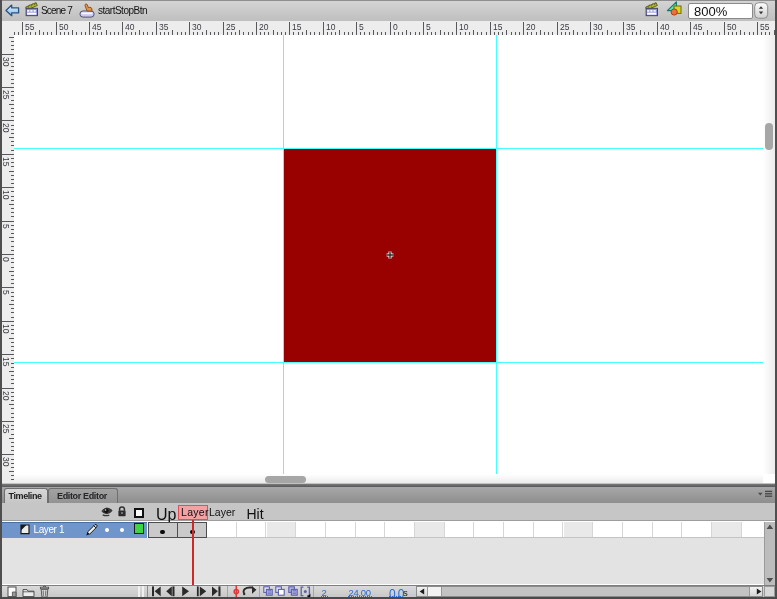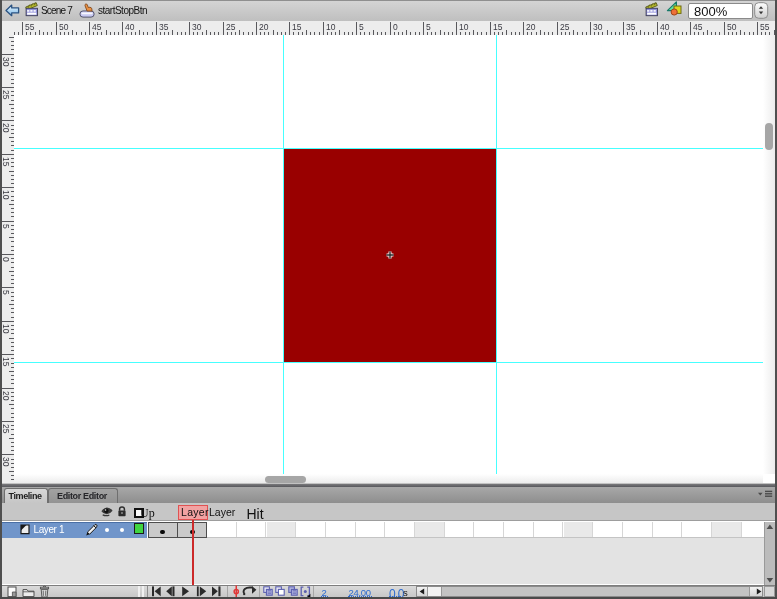--- a/index.html
+++ b/index.html
@@ -143,21 +143,21 @@
 <circle cx="5.3" cy="4.8" r="2.3" fill="#101010"></circle>
 <circle cx="4.5" cy="4.0" r="0.8" fill="#e8e8e8"></circle>
 <path d="M1.7 8.9 Q4.9 10.4 8.3 9.1" stroke="#3a3a3a" stroke-width="1.2" fill="none"></path>
   </svg>
 <svg class="abs" style="left:117px;top:506px" width="10" height="11" viewBox="0 0 10 11">
 <path d="M2.6 4.8 V3.1 Q2.6 0.9 5.0 0.9 Q7.4 0.9 7.4 3.1 V4.8" stroke="#2c2c2c" stroke-width="1.5" fill="none"></path>
 <rect x="1.4" y="4.6" width="7.2" height="5.6" rx="0.8" fill="#2c2c2c"></rect>
 <circle cx="5" cy="7" r="1" fill="#8a8a8a"></circle>
   </svg>
 <div class="abs" style="left:133.5px;top:507.5px;width:10px;height:10px;box-sizing:border-box;border:2.4px solid #101010;background:#fafafa;"></div>
-<div class="txt" style="left:140px;top:506px;font-size:12px;color:#101010;font-family:Liberation Serif, serif;">Up</div>
+<div class="txt" style="left:156px;top:506px;font-size:16px;color:#101010;">Up</div>
 <div class="abs" style="left:177.6px;top:504.5px;width:30px;height:15px;background:#f2a2a2;border:1.6px solid #e05252;box-sizing:border-box;"></div>
 <div class="txt" style="left:181px;top:506px;font-size:10.5px;letter-spacing:0.3px;color:#101010;">Layer</div>
 <div class="txt" style="left:209px;top:506px;font-size:10.5px;color:#101010;">Layer</div>
 <div class="txt" style="left:246.5px;top:506px;font-size:14px;color:#101010;">Hit</div>
 <div class="abs" style="left:0;top:521.5px;width:146.5px;height:16px;background:#7095ca;border-top:1px solid #4a6fa5;box-sizing:border-box;"></div>
 <svg class="abs" style="left:19.5px;top:524px" width="10" height="11" viewBox="0 0 10 11">
 <polygon points="1,1 9,1 9,9.6 1,9.6" fill="#ececec" stroke="#1a1a1a" stroke-width="1.2"></polygon>
 <polygon points="1,1 6.4,1 1,6.4" fill="#1a1a1a"></polygon>
   </svg>
 <div class="txt" style="left:33.5px;top:524px;font-size:10px;letter-spacing:-0.4px;color:#ffffff;">Layer 1</div>

